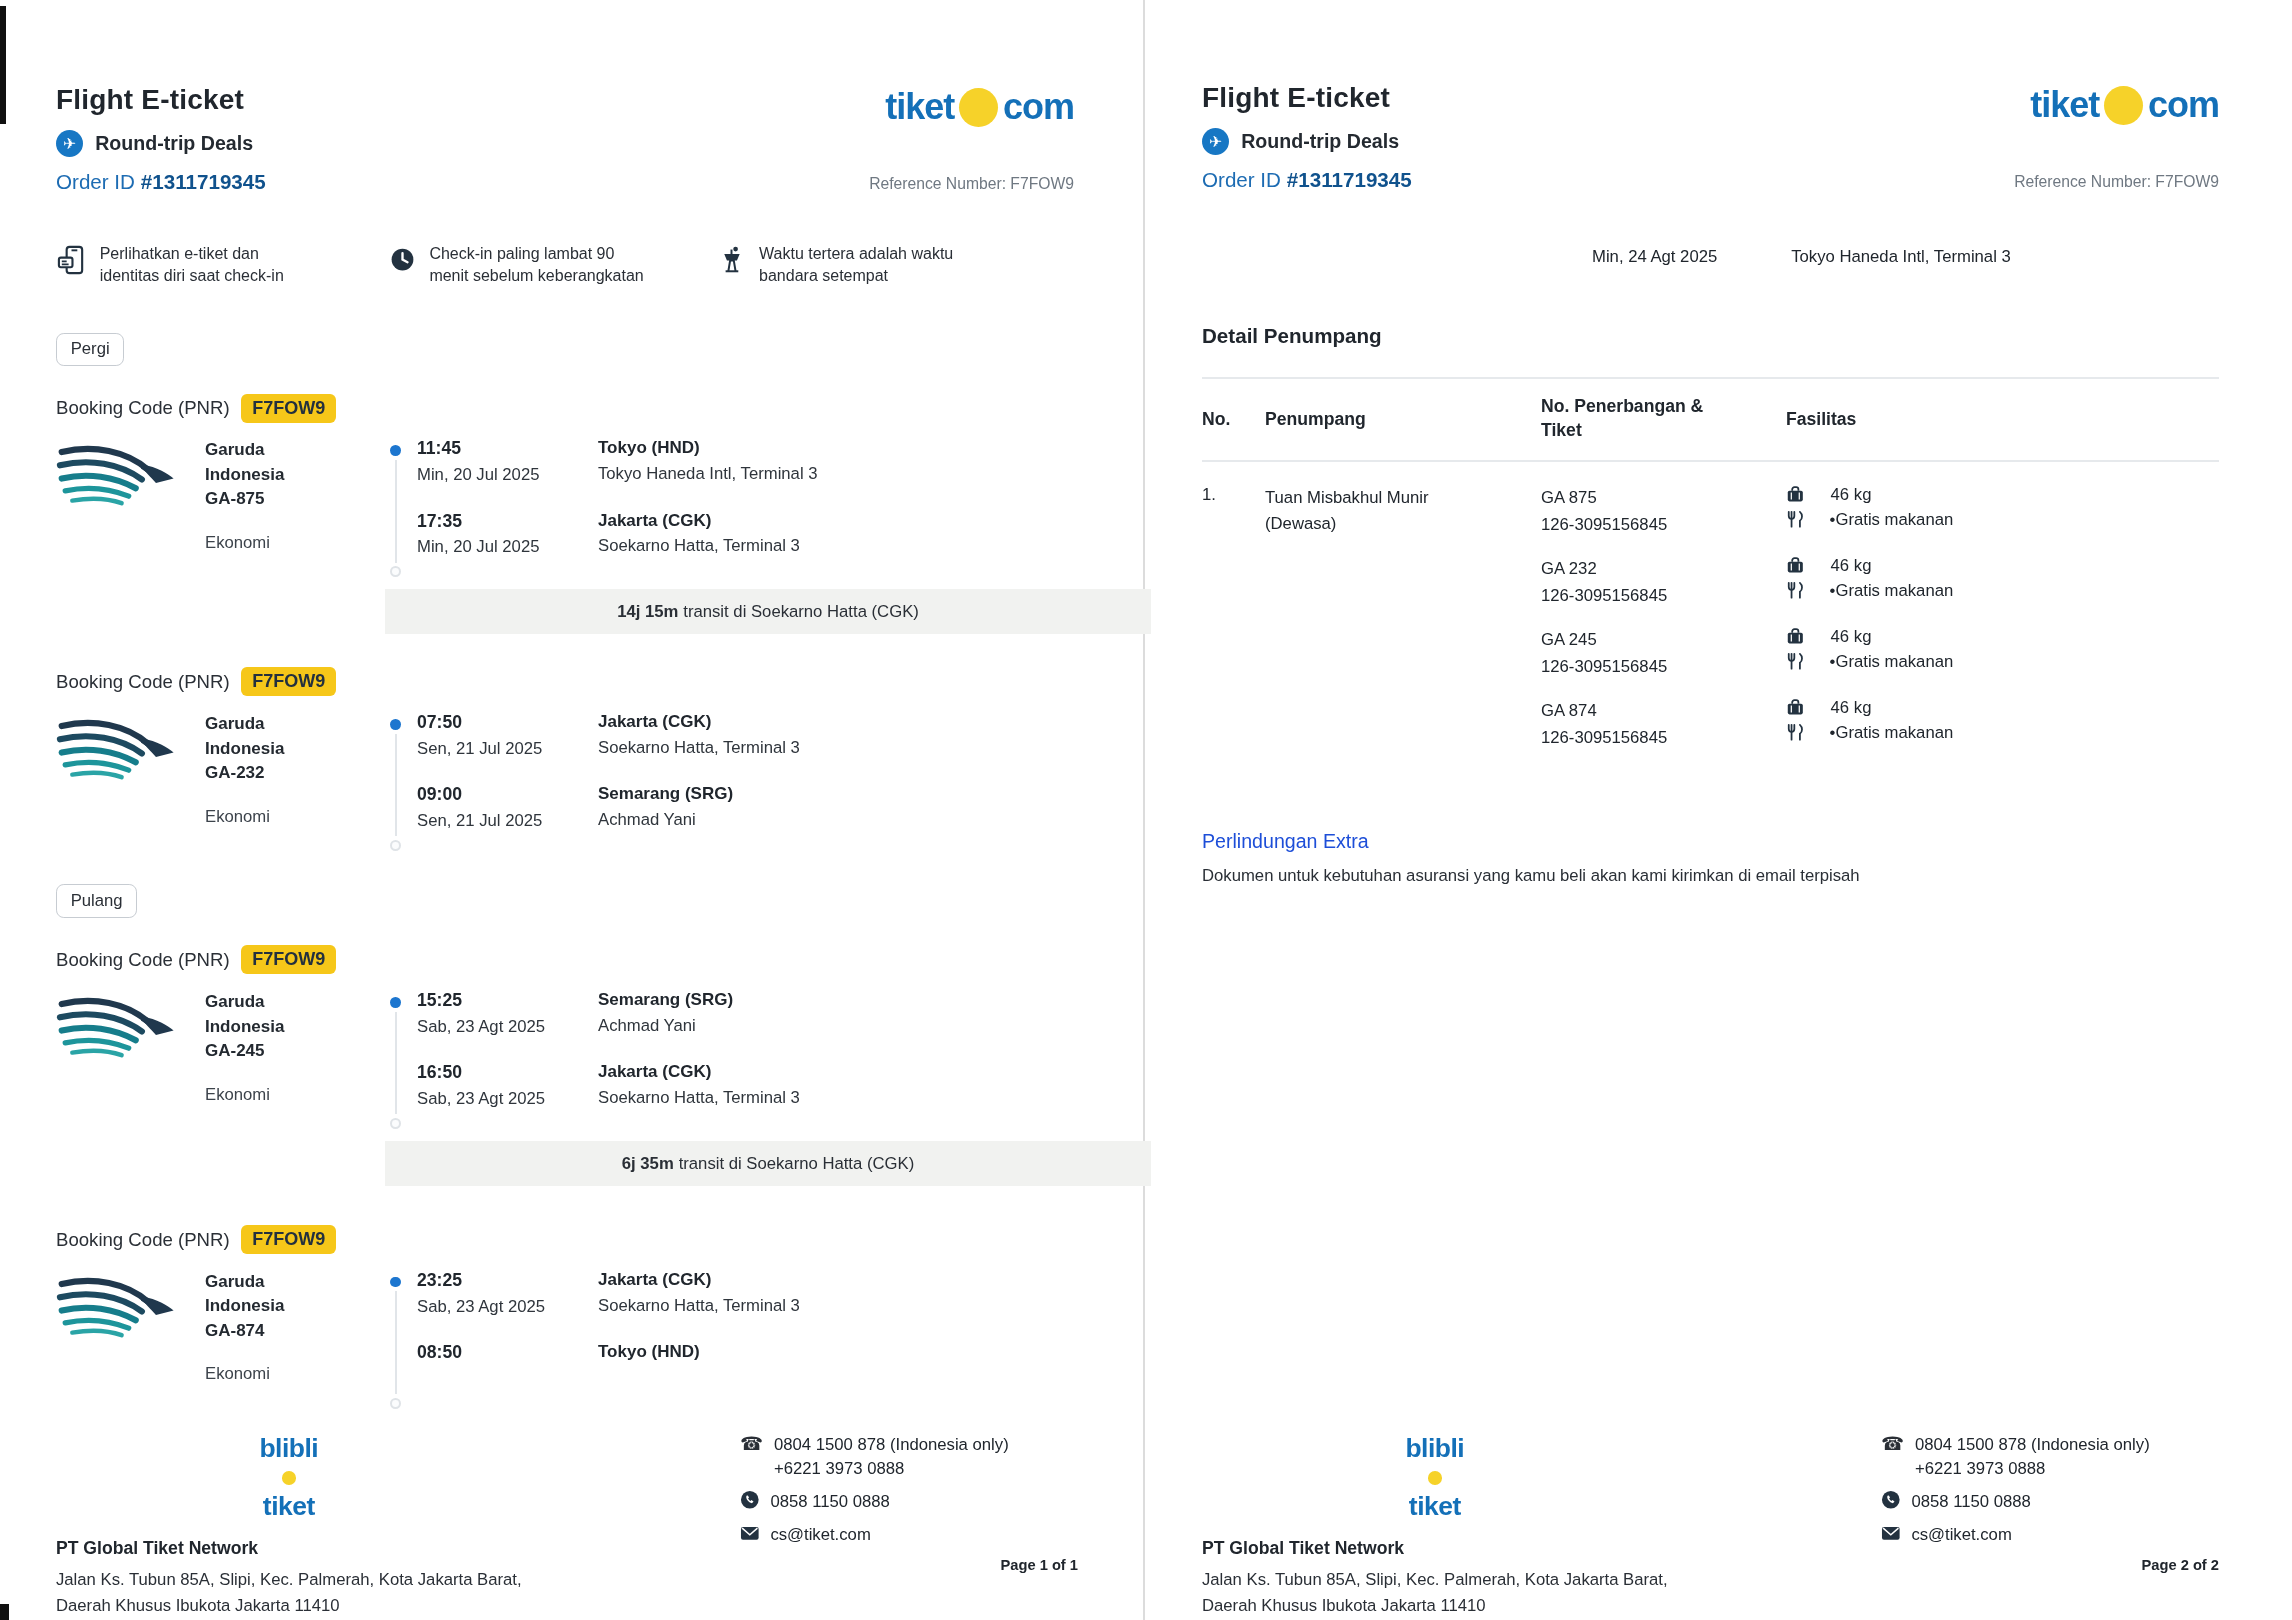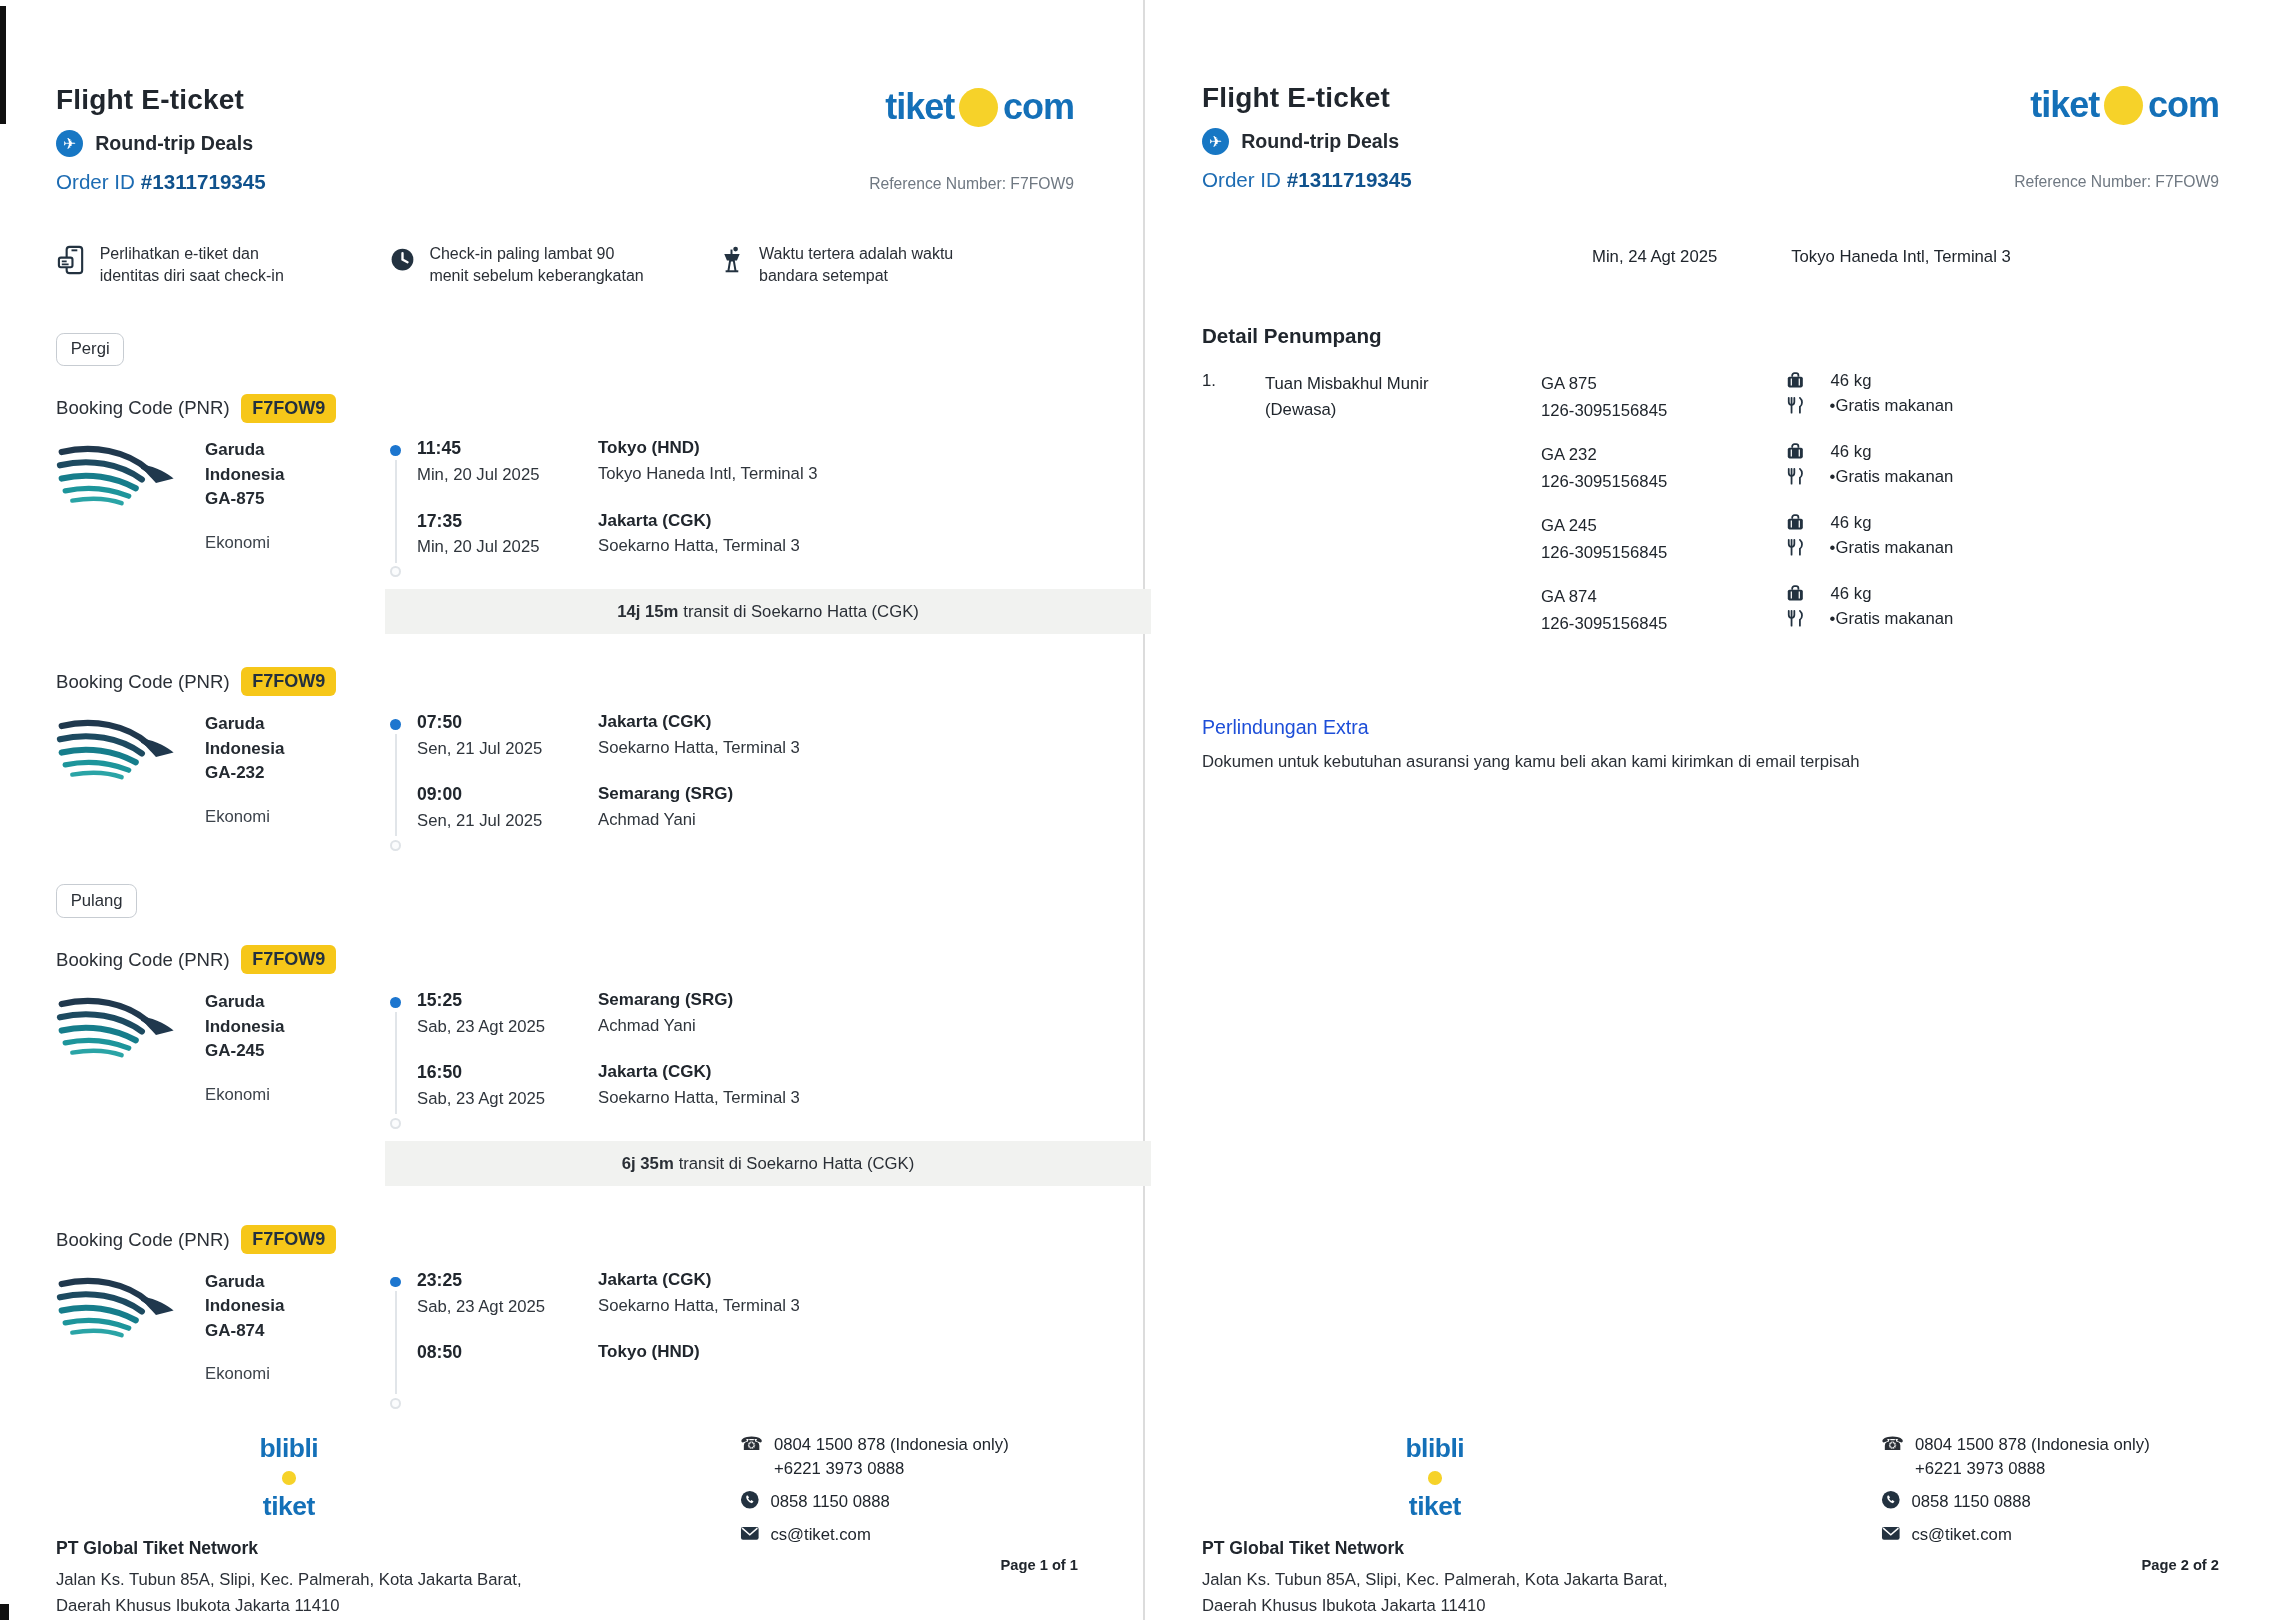--- a/index.html
+++ b/index.html
@@ -442,20 +442,26 @@
       <div class="ref-num">Reference Number: F7FOW9</div>
     </div>
 
     <div class="cont-row">
       <div class="cd">Min, 24 Agt 2025</div>
       <div class="cd">Tokyo Haneda Intl, Terminal 3</div>
     </div>
 
     <div class="sec-title">Detail Penumpang</div>
 
+    <div class="pax-head">
+      <div class="h">No.</div>
+      <div class="h">Penumpang</div>
+      <div class="h wrap">No. Penerbangan &amp; Tiket</div>
+      <div class="h">Fasilitas</div>
+    </div>
 
     <div class="pax-row">
       <div class="pax-no">1.</div>
       <div class="pax-name">
         <div>Tuan Misbakhul Munir</div>
         <div>(Dewasa)</div>
       </div>
       <div>
         <div class="flight-item">
           <div class="fi-no">

